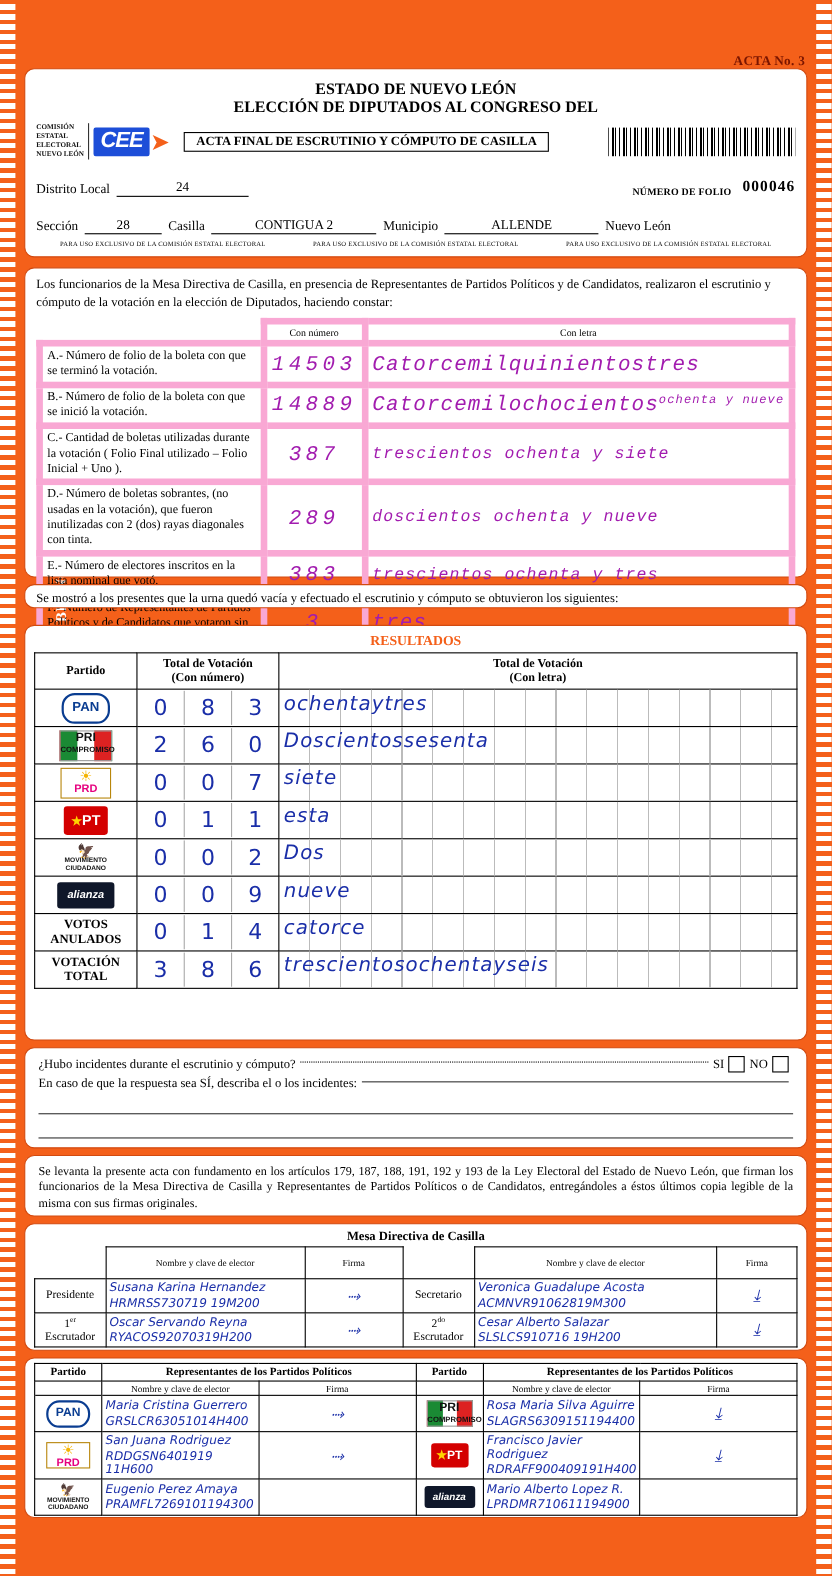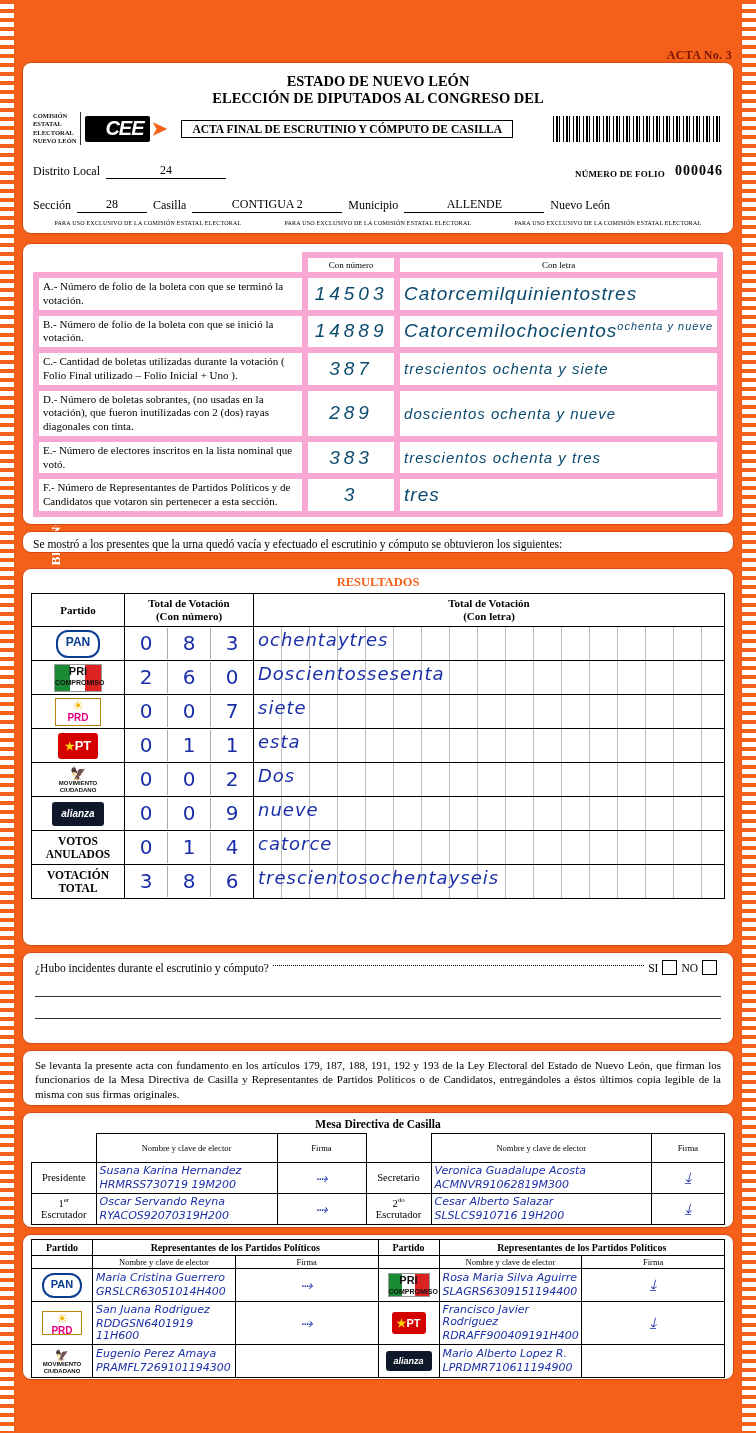--- a/index.html
+++ b/index.html
@@ -56,22 +56,22 @@
     margin-top:4px;
   }
   .logo-row{display:flex;align-items:center;margin-top:6px;}
   .cee-logo{display:flex;align-items:center;}
   .cee-text{
     font-size:6.5px;font-weight:bold;line-height:1.25;color:#111;
     border-right:1px solid #333;padding-right:4px;margin-right:4px;
     text-align:left;
   }
   .cee-mark{
-    background:#000000;color:#fff;font-weight:bold;font-style:italic;
-    font-size:20px;padding:1px 6px 2px 20px;border-radius:2px;
+    background:#1d4ed8;color:#fff;font-weight:bold;font-style:italic;
+    font-size:20px;padding:1px 6px 2px 6px;border-radius:2px;
     letter-spacing:-1px;
     font-family:"Liberation Sans", sans-serif;
     text-align:center;
   }
   .cee-arrow{color:#F4601A;font-size:19px;margin-left:2px;font-weight:bold;}
   .acta-final{
     border:1.5px solid #000;padding:2px 10px;font-weight:bold;font-size:11.5px;
     margin-left:14px;
   }
   .barcode{
@@ -100,22 +100,22 @@
   
   #scrutiny-block{top:243px;height:282px;padding:8px 10px 4px 10px;}
   .intro{font-size:11.5px;line-height:1.35;margin-bottom:6px;}
   table.grid{border-collapse:collapse;width:100%;font-size:11px;}
   table.grid td{border:6px solid #f9a8d4;padding:2px 4px;vertical-align:middle;}
   .col-num{width:78px;text-align:center;}
   .col-letra{width:270px;}
   .hdr-c{font-size:9px;text-align:center;border-bottom:1px solid #000;}
   .qtext{line-height:1.25;}
   .hw{
-    font-family:Liberation Sans, sans-serif;
-    color:#0c4a6e;font-size:19px;
+    font-family:Liberation Mono, monospace;
+    color:#a21caf;font-size:19px;
     font-style:italic;
     letter-spacing:1px;
     white-space:nowrap;
   }
   .hw.sm{font-size:15px;}
   .hw.num{letter-spacing:4px;font-size:19px;}
   .hw-sup{font-size:11px;position:relative;top:-7px;}
 
   
   #urna-block{top:531px;height:22px;padding:6px 10px;}
@@ -280,20 +280,21 @@
   </div>
 
   <div class="exclusivo">
     <span>PARA USO EXCLUSIVO DE LA COMISIÓN ESTATAL ELECTORAL</span>
     <span>PARA USO EXCLUSIVO DE LA COMISIÓN ESTATAL ELECTORAL</span>
     <span>PARA USO EXCLUSIVO DE LA COMISIÓN ESTATAL ELECTORAL</span>
   </div>
 </div>
 
 <div class="sheet" id="scrutiny-block">
+  <div class="intro">Los funcionarios de la Mesa Directiva de Casilla, en presencia de Representantes de Partidos Políticos  y de Candidatos, realizaron el escrutinio y cómputo de la votación en la elección de Diputados, haciendo constar:</div>
   <table class="grid">
     <tbody>
         <tr>
       <td style="border:none"></td>
       <td class="col-num hdr-c">Con número</td>
       <td class="col-letra hdr-c">Con letra</td>
     </tr>
     <tr>
       <td class="qtext">A.- Número de folio de la boleta con que se terminó la votación.</td>
       <td class="col-num"><span class="hw num">14503</span></td>
@@ -504,20 +505,24 @@
 </div>
 
 <div class="sheet" id="incid-block">
   <div class="inc-line">
     <span>¿Hubo incidentes durante el escrutinio y cómputo?</span>
     <span class="dots"></span>
     <span>SI</span>
     <span class="chk"></span>
     <span>NO</span>
     <span class="chk"></span>
+  </div>
+  <div class="inc-line" style="margin-top:4px">
+    <span>En caso de que la respuesta sea SÍ, describa el o los incidentes:</span>
+    <span class="dots" style="border-bottom:1px solid #333"></span>
   </div>
   <div class="inc-rule"></div>
   <div class="inc-rule"></div>
 </div>
 
 <div class="sheet" id="legal-block">
   <div class="t">Se levanta la presente acta con fundamento en los artículos 179, 187, 188, 191, 192 y 193 de la Ley Electoral del Estado de Nuevo León, que firman los funcionarios de la Mesa Directiva de Casilla y Representantes de  Partidos Políticos o de Candidatos, entregándoles a éstos últimos copia legible de la misma con sus firmas originales.</div>
 </div>
 
 <div class="sheet" id="mesa-block">

